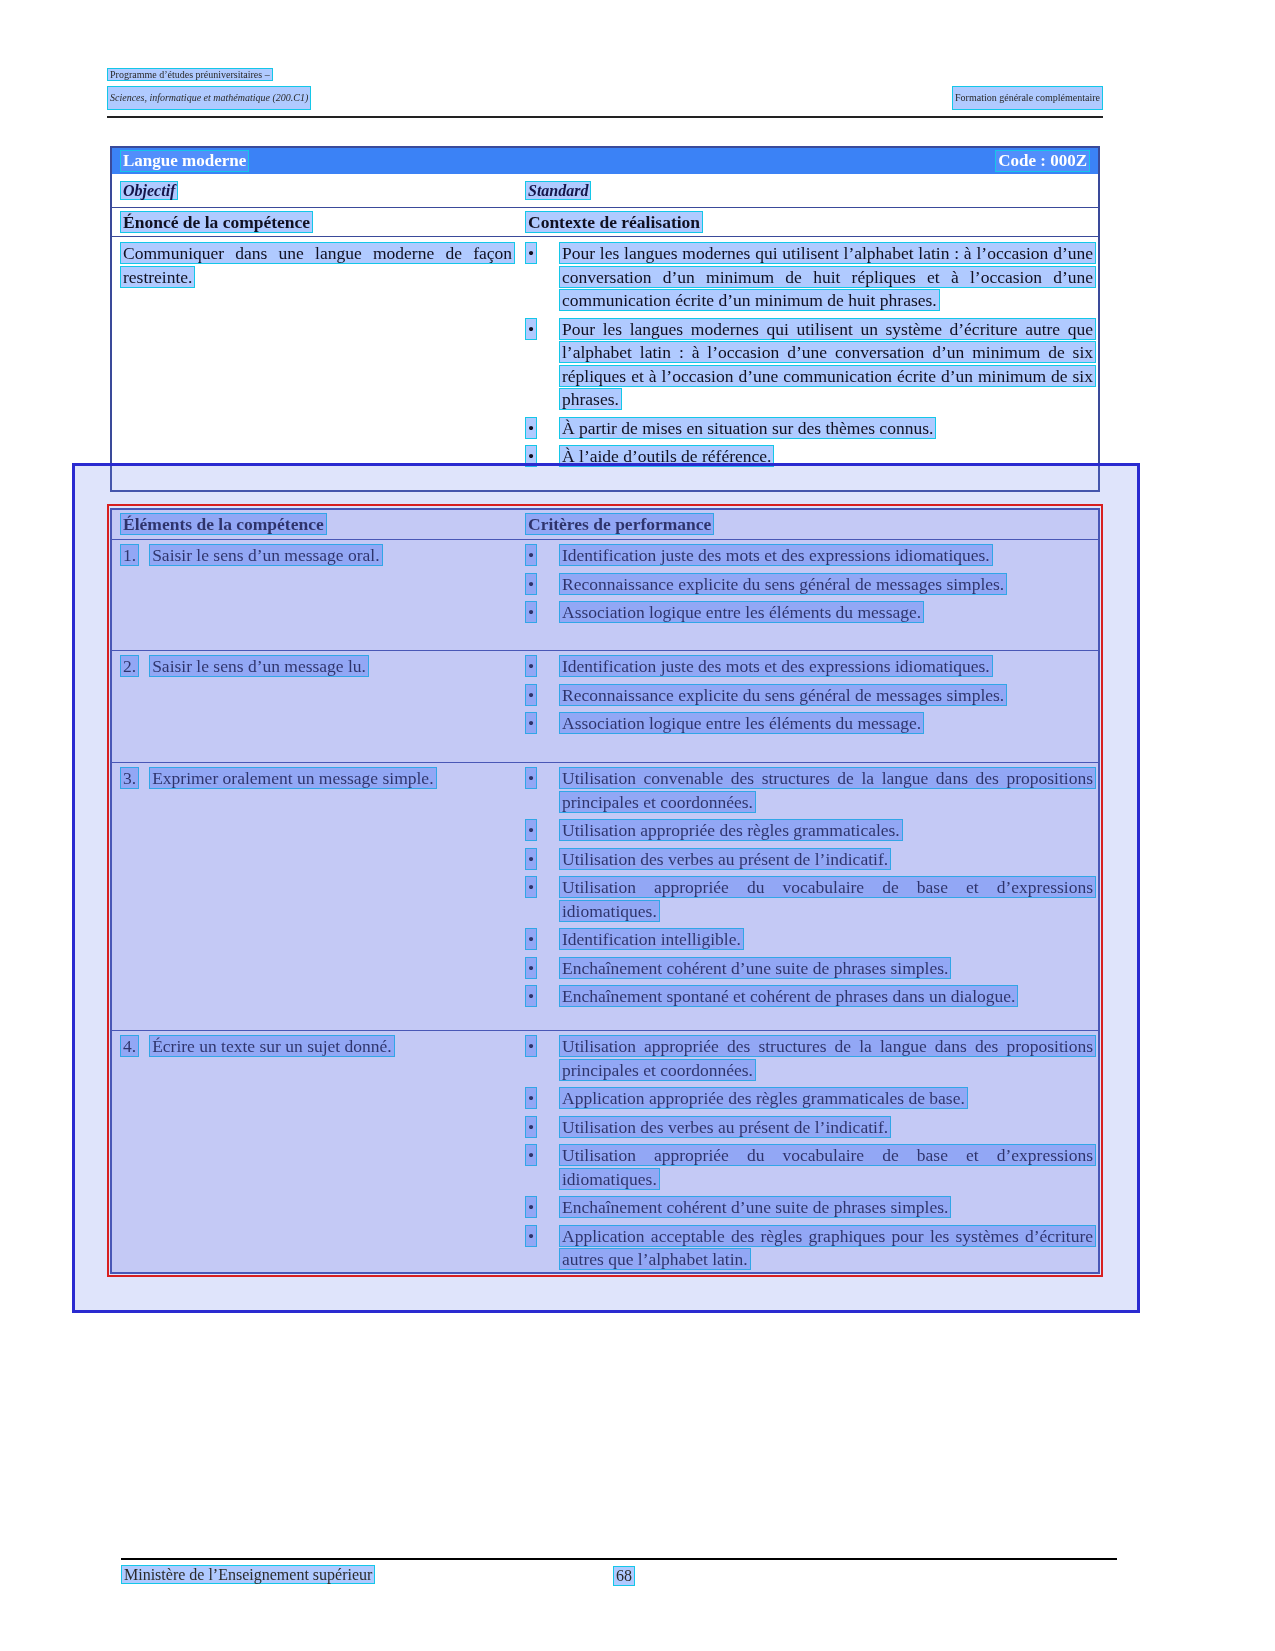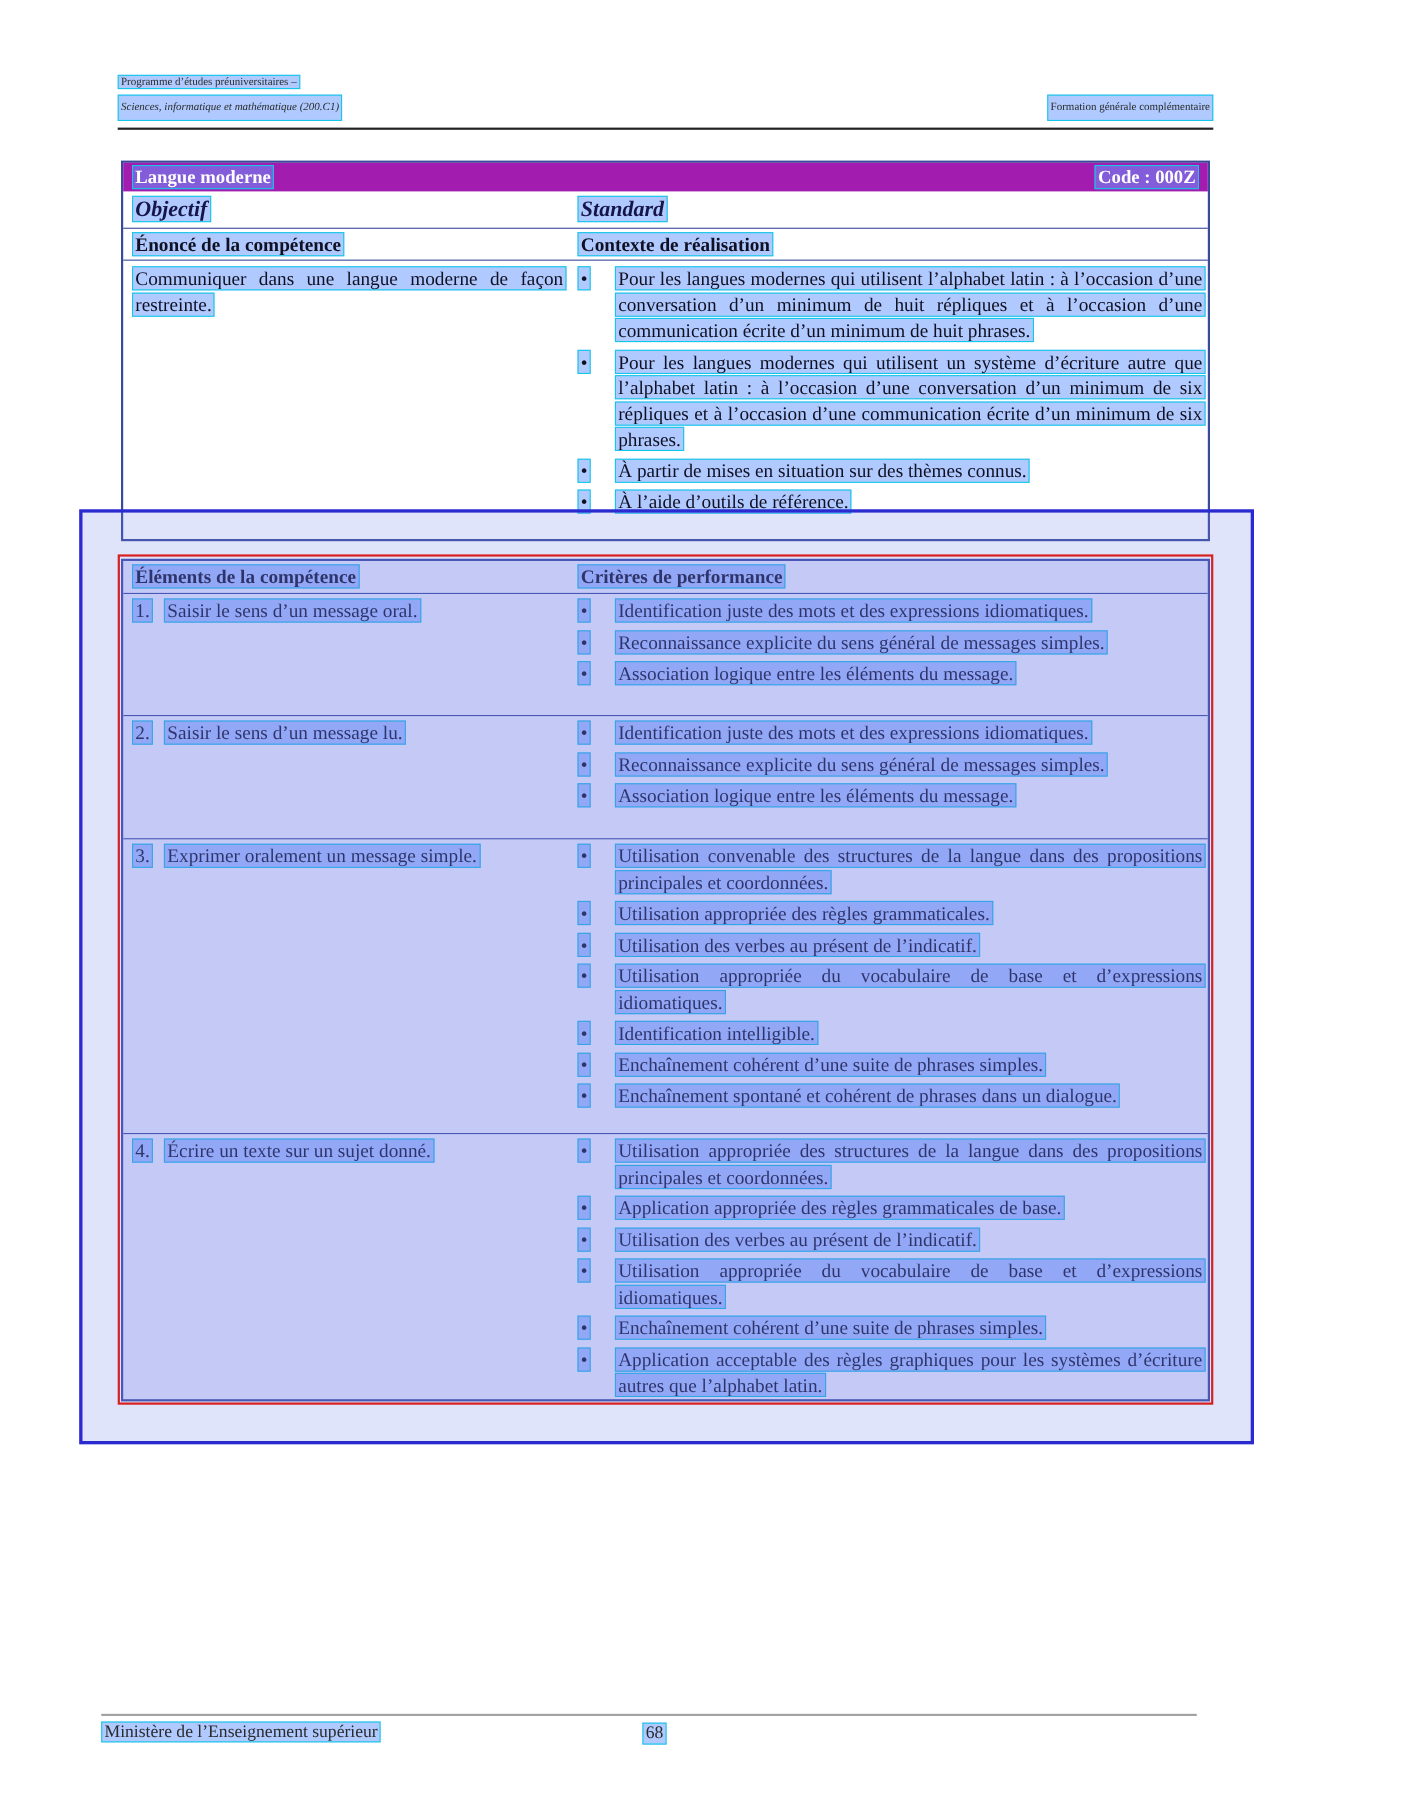--- a/index.html
+++ b/index.html
@@ -26,26 +26,26 @@
     border-bottom:2px solid #222; padding-bottom:6px;
   }
   .h-line2 { display:flex; justify-content:space-between; margin-top:0; }
 
   
   .box1 {
     position:absolute; left:110px; top:146px; width:990px; height:346px;
     border:2px solid #3a4a9a;
   }
   .titlebar {
-    height:26px; background:#a21caf; color:#ffffff;
+    height:26px; background:#3b82f6; color:#ffffff;
     display:flex; justify-content:space-between; align-items:center;
     padding:0 8px; font-weight:bold; font-size:17px;
   }
   .obj-band { height:33px; display:flex; align-items:center; }
-  .head-italic { font-size:20px; font-weight:bold; font-style:italic; color:#15154a; }
+  .head-italic { font-size:16px; font-weight:bold; font-style:italic; color:#15154a; }
   .colhead-row {
     height:30px; display:flex; align-items:center;
     border-top:1.5px solid #3a4a9a; border-bottom:1.5px solid #3a4a9a;
     font-weight:bold; font-size:17.5px;justify-content:space-between;
   }
   .col-left  { width:413px; padding-left:8px; padding-right:10px; flex:none; }
   .col-right { flex:1; padding-right:2px; }
   .body-row  { display:flex; padding-top:5px; font-size:17.5px; line-height:23.5px; }
   .statement { text-align:justify; }
 
@@ -79,22 +79,22 @@
     position:absolute; left:110px; top:508px; width:990px; height:766px;
     background:rgba(90,95,225,0.20); pointer-events:none; z-index:6;
   }
   .ov-red {
     position:absolute; left:107px; top:504px; width:996px; height:773px;
     border:2.5px solid #d81f1f; pointer-events:none; z-index:7;
   }
 
   
   .doc-footer {
-    position:absolute; left:92px; top:1558px; width:996px;
-    border-top:2px solid #a3a3a3; padding-top:6px;
+    position:absolute; left:121px; top:1558px; width:996px;
+    border-top:2px solid #000000; padding-top:6px;
     font-size:16px; color:#2a2a2a;
   }
   .footer-page {
     position:absolute; left:492px; top:6px;
   }
 </style>
 </head>
 <body>
 
 <div class="page">

